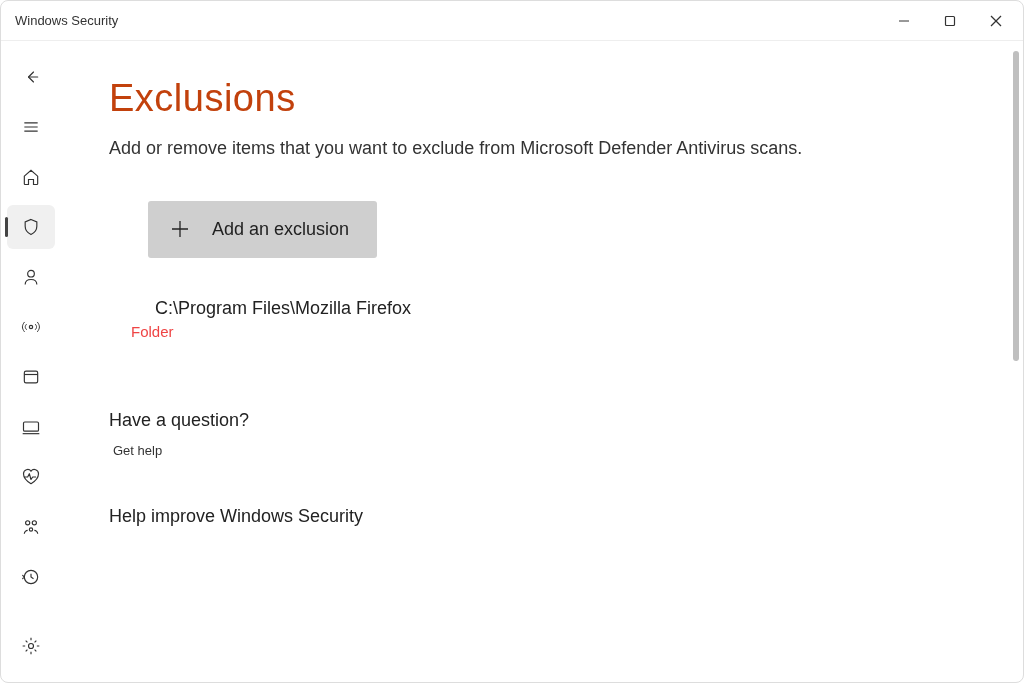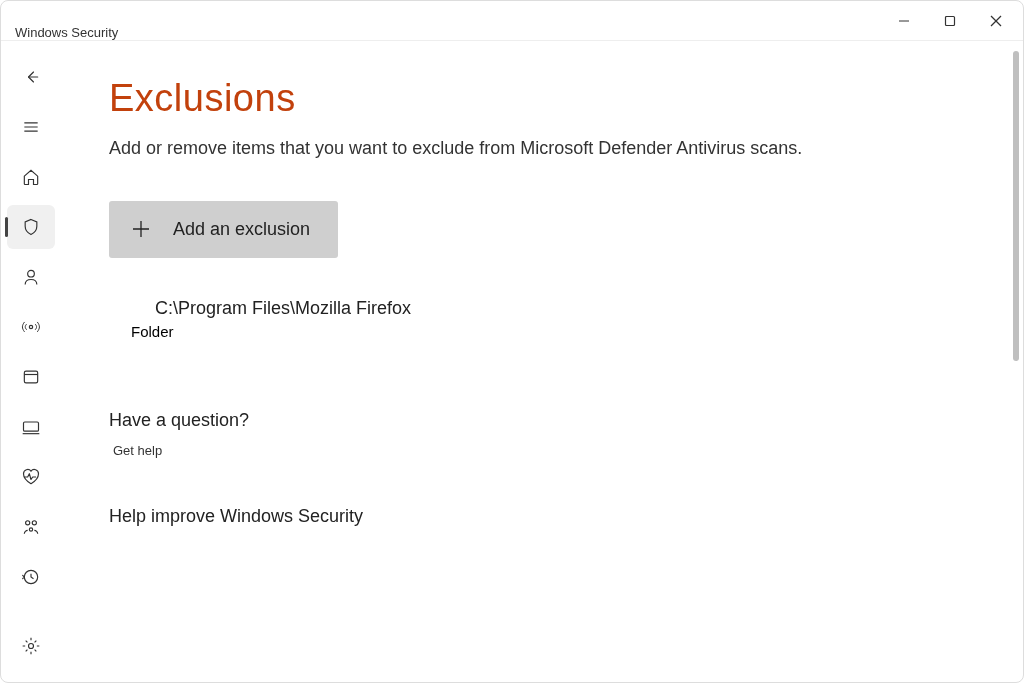--- a/index.html
+++ b/index.html
@@ -13,21 +13,21 @@
       width: 1024px;
       height: 683px;
       overflow: hidden;
       border: 1px solid #ddd;
       border-radius: 8px;
       position: relative;
     }
     .titlebar {
       height: 40px;
       display: flex;
-      align-items: flex-end;
+      align-items: center;
       justify-content: space-between;
       padding: 0 4px 0 14px;
       border-bottom: 1px solid #eee;
     }
     .titlebar-text {
       font-size: 13px;
       color: #333;
       font-weight: 400;
     }
     .window-controls {
@@ -116,40 +116,41 @@
       gap: 22px;
       background: #cfcfcf;
       border: none;
       padding: 18px 28px 18px 22px;
       font-size: 18px;
       color: #222;
       cursor: pointer;
       border-radius: 3px;
       margin-bottom: 40px;
       font-family: inherit;
+      margin-left: 39px;
     }
     .add-button svg {
       width: 20px;
       height: 20px;
       stroke: #222;
       stroke-width: 1.3;
     }
     .exclusion-item {
       padding: 0 0 0 22px;
       margin-bottom: 70px;
     }
     .exclusion-path {
       font-size: 18px;
       color: #222;
       margin-bottom: 4px;
       margin-left: 24px;
     }
     .exclusion-type {
       font-size: 15px;
-      color: #000000;
+      color: #ef4444;
     }
     .section-heading {
       font-size: 18px;
       font-weight: 400;
       color: #222;
       margin-bottom: 12px;
     }
     .section-link {
       font-size: 13px;
       color: #333;

